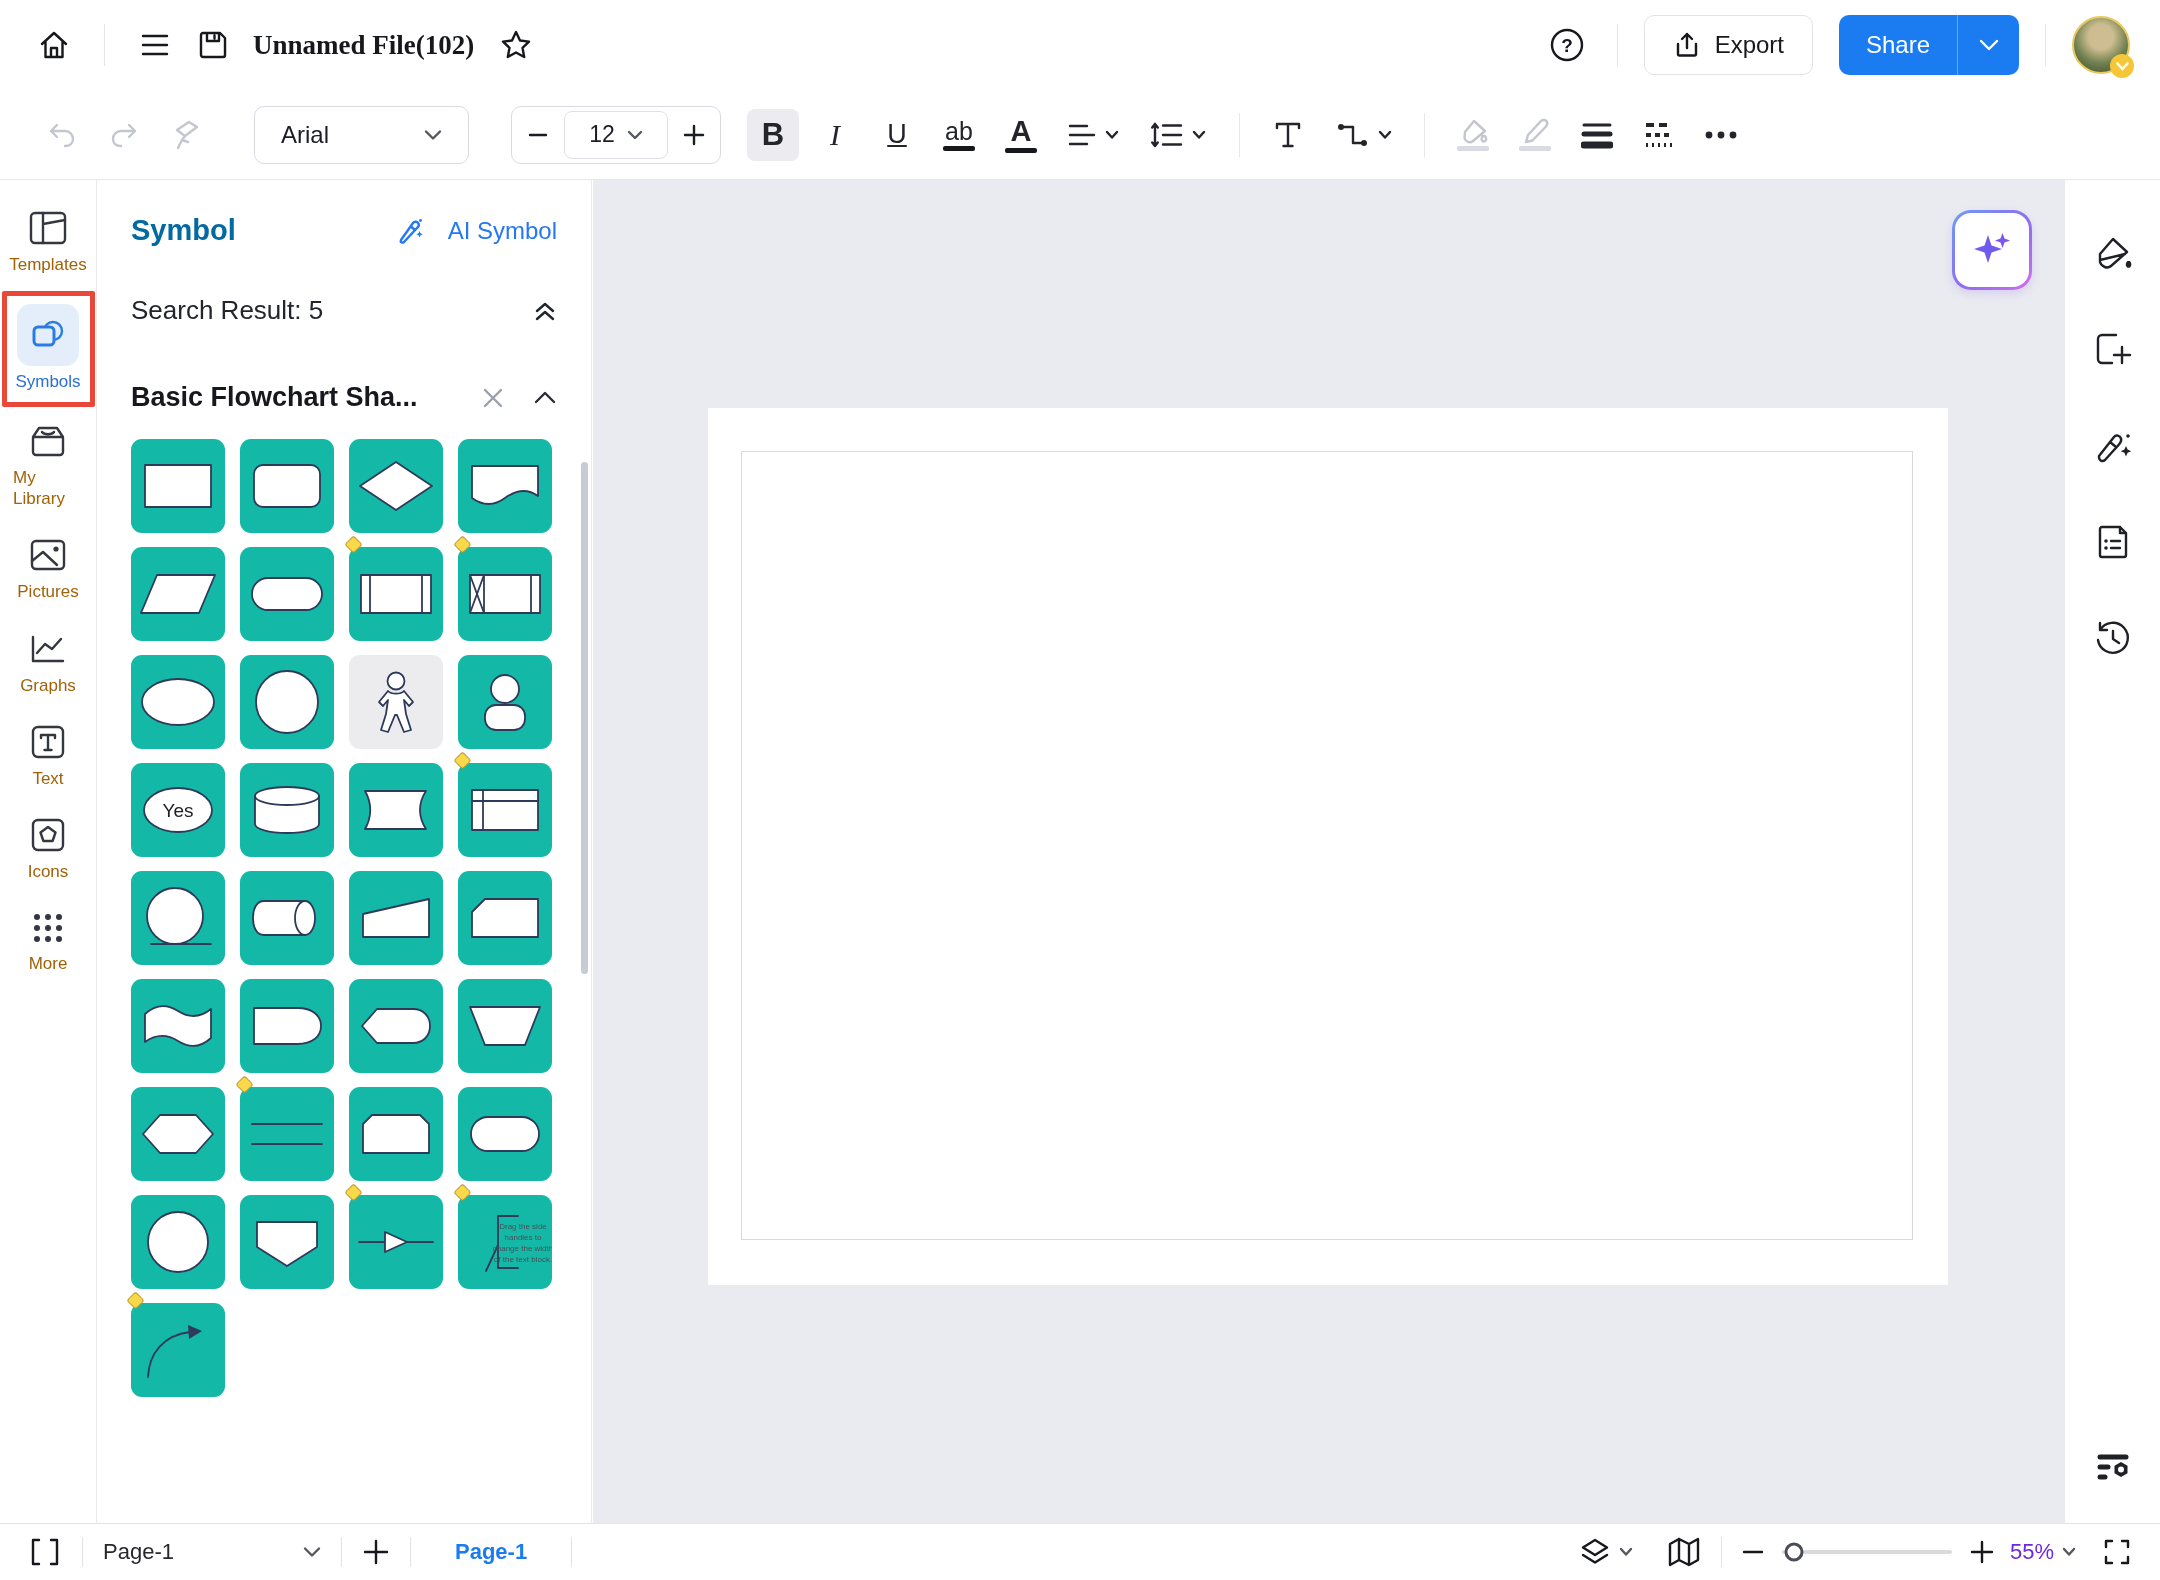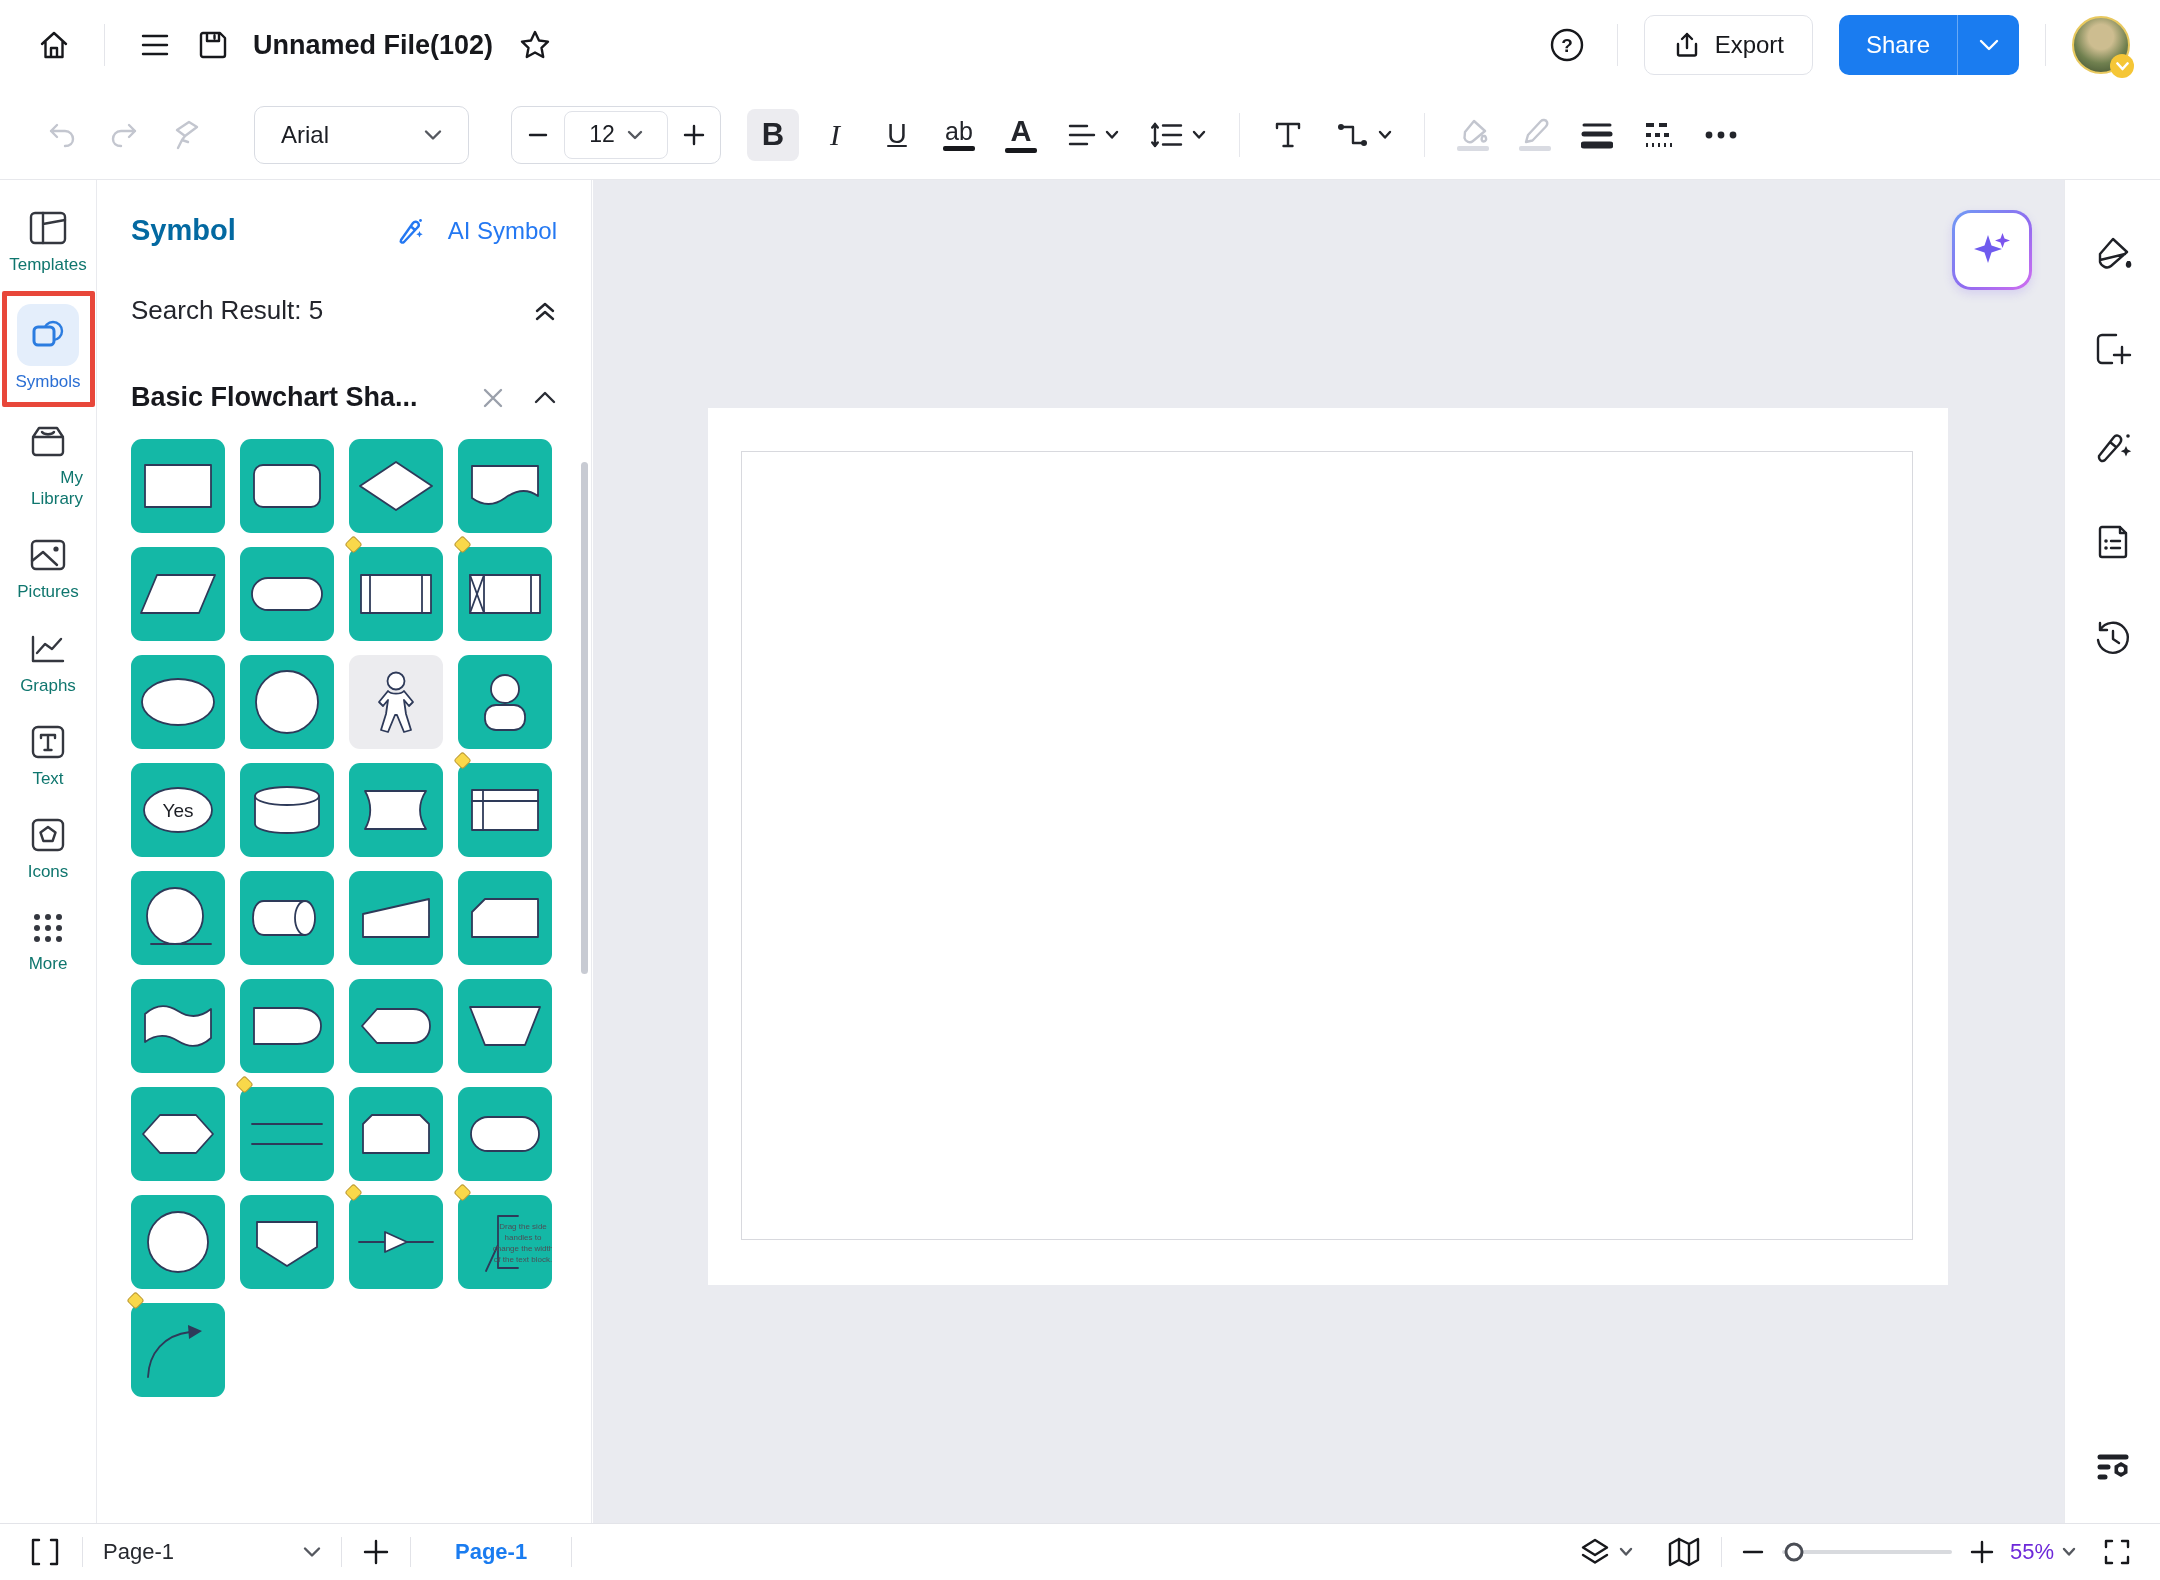--- a/index.html
+++ b/index.html
@@ -9,21 +9,21 @@
   .stk { stroke:currentColor; fill:none; stroke-width:2.4; stroke-linecap:round; stroke-linejoin:round; }
 
   
   .topbar { position:absolute; left:0; top:0; width:2160px; height:90px; background:#fff;
     display:flex; align-items:center; padding:0 30px; }
   .tb-left, .tb-right { display:flex; align-items:center; }
   .tb-right { margin-left:auto; }
   .vdiv { width:1px; height:42px; background:#e4e5ea; margin:0 26px; }
   .icon-btn { display:flex; align-items:center; justify-content:center; width:48px; height:48px;
     border-radius:8px; color:#17181c; cursor:pointer; }
-  .doc-title { font-size:27px; font-weight:700; margin:0 18px 0 16px; color:#17181c; }
+  .doc-title { font-size:27px; font-weight:700; margin:0 18px 0 16px; color:#17181c;font-family:Liberation Serif, serif; }
   .btn-export { display:flex; align-items:center; gap:14px; height:60px; padding:0 28px;
     border:1.5px solid #e1e3e9; border-radius:10px; font-size:24px; color:#17181c; margin:0; cursor:pointer; }
   .share-group { display:flex; height:60px; border-radius:10px; overflow:hidden; margin-left:26px; }
   .share-main { display:flex; align-items:center; justify-content:center; width:118px; color:#fff;
     font-size:24px; font-weight:500; cursor:pointer; }
   .share-caret { display:flex; align-items:center; justify-content:center; width:62px; color:#fff;
     border-left:1px solid rgba(255,255,255,.35); cursor:pointer; }
   .avatar-wrap { position:relative; width:58px; height:58px; }
   .avatar { width:58px; height:58px; border-radius:50%; border:2px solid #e9c95f;
     background:radial-gradient(circle at 50% 35%, #cdbd90 0 28%, #70804f 60%, #3c4a2e 100%); }
@@ -53,21 +53,21 @@
   .txt-ab { font-size:25px; line-height:1; }
   .txt-a { font-size:29px; font-weight:700; line-height:1; }
   .chev { color:#55585f; }
 
   
   .main { position:absolute; left:0; top:180px; width:2160px; height:1343px; background:#fff; }
   .left-rail { position:absolute; left:0; top:0; width:97px; height:1343px; border-right:1px solid #e9eaee;
     display:flex; flex-direction:column; align-items:center; padding-top:16px; background:#fff; }
   .rail-item { width:97px; display:flex; flex-direction:column; align-items:center; gap:9px;
     padding:14px 0; color:#34373f; cursor:pointer; }
-  .rail-item .lbl { font-size:17px; color:#0f766e; text-align:right; line-height:1.2; }
+  .rail-item .lbl { font-size:17px; color:#a16207; text-align:left; line-height:1.2; }
   .sym-wrap { position:relative; width:93px; margin:2px 0; border:5px solid #e8473a; border-radius:2px;
     display:flex; flex-direction:column; align-items:center; padding:8px 0 10px; }
   .sym-bg { width:62px; height:62px; border-radius:14px; background:#e4eefb; display:flex;
     align-items:center; justify-content:center; color:#2b7ce0; cursor:pointer; }
   .sym-lbl { font-size:17px; color:#2b6fd4; margin-top:6px; }
 
   
   .panel { position:absolute; left:97px; top:0; width:495px; height:1343px; background:#fff;
     border-right:1px solid #e9eaee; padding:0 34px; }
   .panel-head { display:flex; align-items:center; justify-content:space-between; margin-top:34px; }

